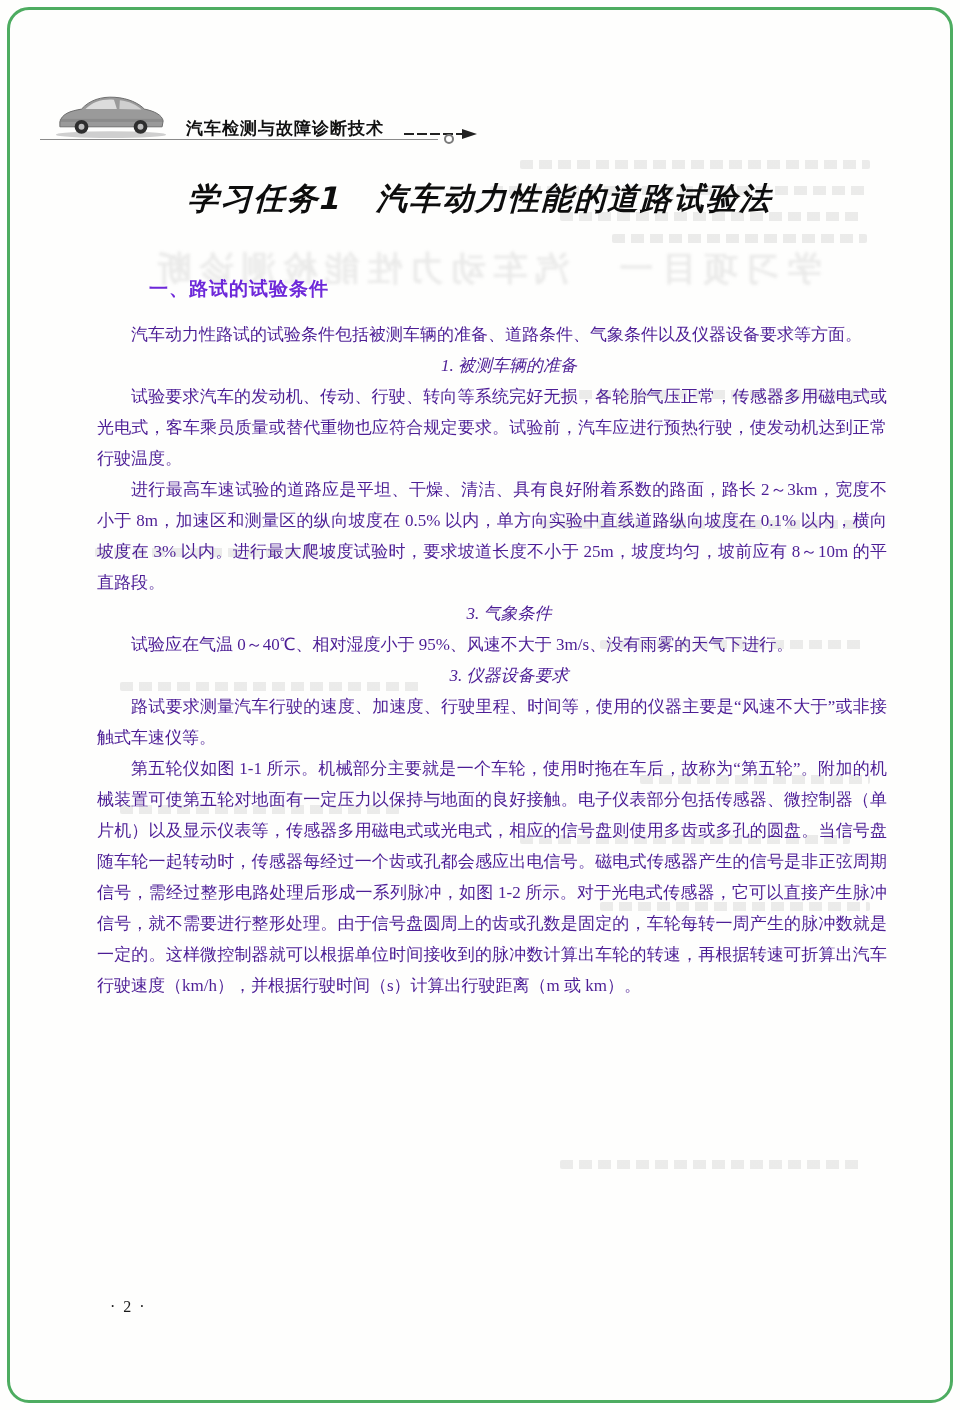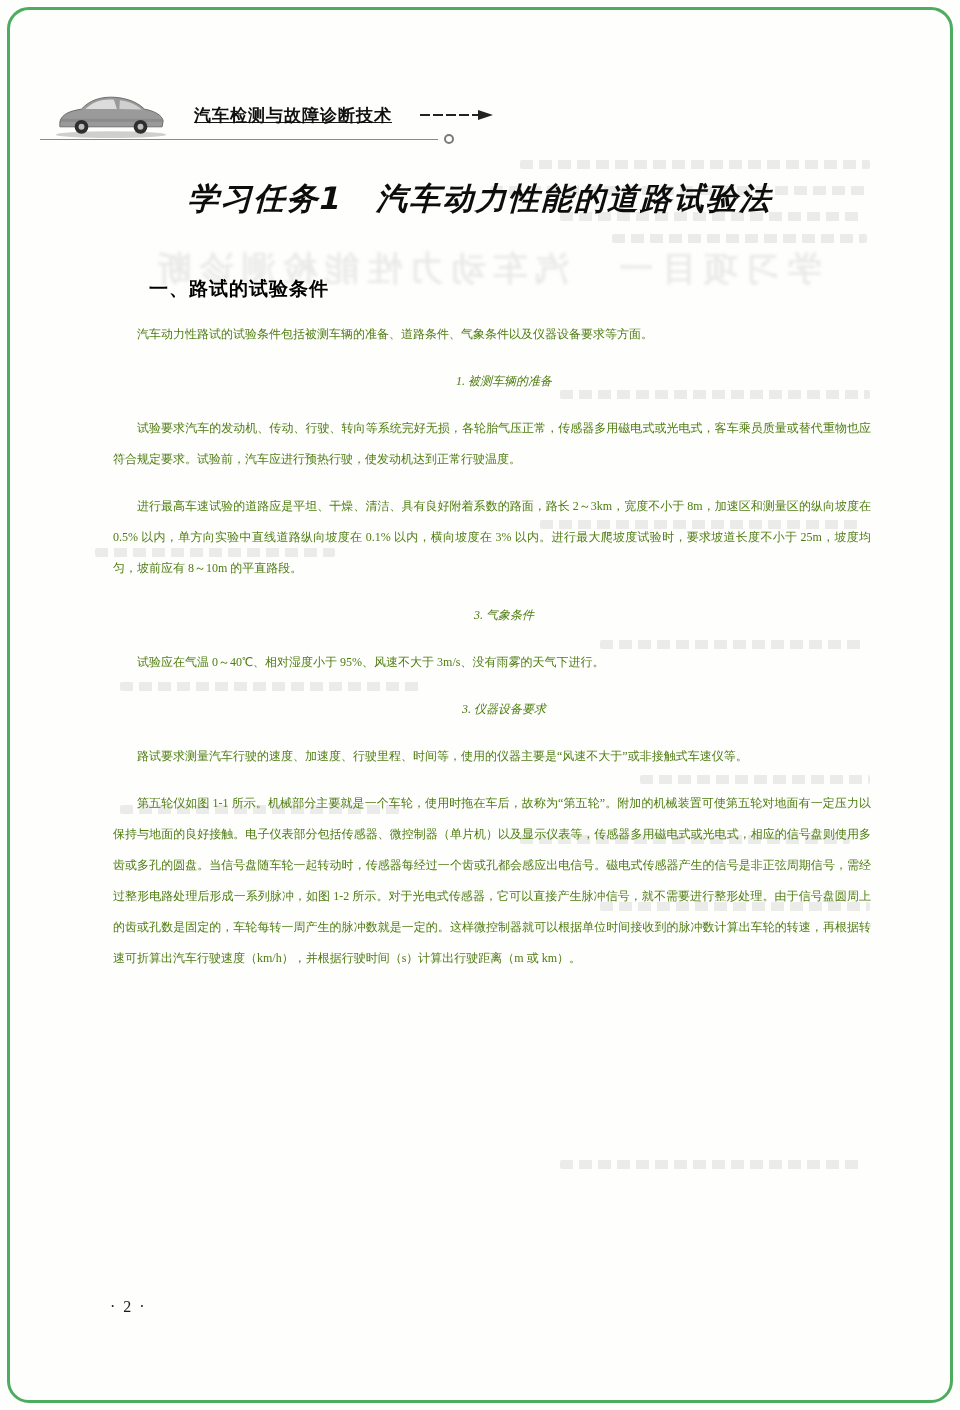--- a/index.html
+++ b/index.html
@@ -20,21 +20,21 @@
   .frame {
     position: absolute; inset: 7px;
     border: 3px solid #3aa34f;
     border-radius: 22px;
     pointer-events: none;
     opacity: .9;
   }
   
   .header {
     position: absolute; top: 90px; left: 52px;
-    display: flex; align-items: center; gap: 24px; text-decoration: underline;
+    display: flex; align-items: flex-end; gap: 16px;
   }
   .car { width: 118px; height: 50px; }
   .book-title {
     font-family: "Liberation Sans", sans-serif;
     font-weight: bold; font-size: 17px; color: #101010;
     letter-spacing: 1px;
     white-space: nowrap;
   }
   .arrow-svg { width: 74px; height: 12px; margin-left: 4px; }
   .header-rule {
@@ -76,28 +76,28 @@
     color: #0d0d0d;
     transform: skewX(-2deg);
   }
   
   .content {
     position: absolute; top: 276px; left: 97px; width: 790px;
   }
   .section-heading {
     font-family: "Liberation Sans", sans-serif;
     font-weight: bold; font-size: 19px;
-    margin: 0 0 17px 52px; color: #000000;
+    margin: 0 0 17px 52px; color: #6d28d9;
     letter-spacing: 1px;
   }
   .content p {
-    margin: 16px;
-    font-size: 12px; line-height: 31px;
+    margin: 0;
+    font-size: 17px; line-height: 31px;
     text-align: justify; text-indent: 2em;
-    color: #4d7c0f;
+    color: #4c1d95;
   }
   .content p.sub {
     font-style: italic;
     font-family: "Liberation Serif", serif;
     text-align: center;
   }
   
   .page-number {
     position: absolute; left: 110px; bottom: 94px;
     font-size: 16px; color: #1a1a1a;

